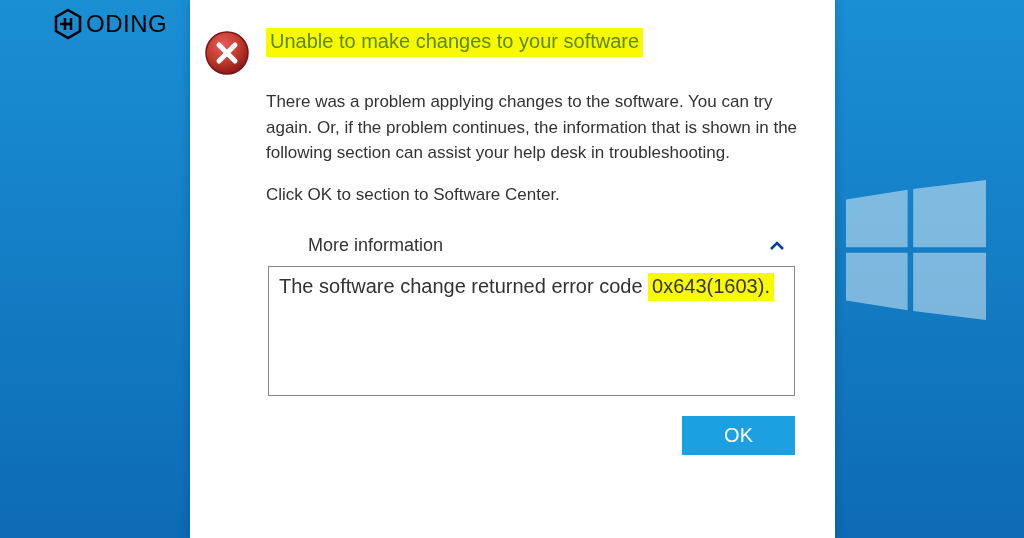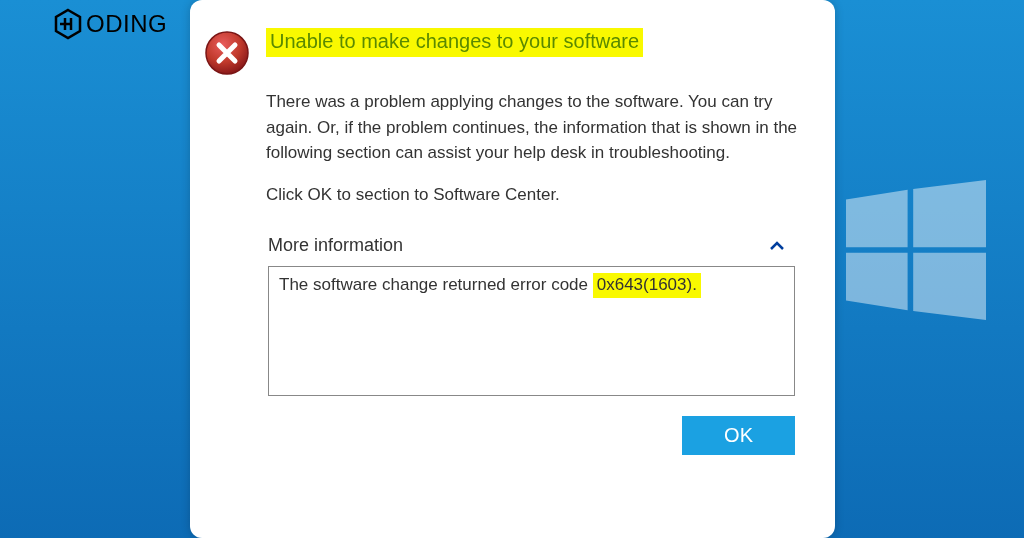--- a/index.html
+++ b/index.html
@@ -45,21 +45,20 @@
       font-family: Arial, sans-serif;
     }
     .dialog {
       position: absolute;
       left: 190px;
       top: 0;
       width: 645px;
       height: 538px;
       background: #fff;
       box-shadow: 0 0 10px rgba(0,0,0,0.2);
-      border-radius: 12px;
     }
     .error-row {
       display: flex;
       align-items: flex-start;
       padding: 28px 20px 0 14px;
       gap: 16px;
     }
     .error-icon {
       flex-shrink: 0;
       width: 46px;
@@ -93,36 +92,37 @@
     .more-info-section {
       margin-top: 6px;
       padding: 0 40px 0 78px;
     }
     .more-info-header {
       display: flex;
       align-items: center;
       justify-content: space-between;
       cursor: pointer;
       padding: 6px 0;
+      margin-left: 40px;
     }
     .more-info-label {
       font-size: 18px;
       color: #333;
     }
     .chevron-up {
       color: #003e9e;
       font-size: 14px;
       font-weight: bold;
       margin-right: 10px;
     }
     .info-box {
       border: 1px solid #888;
       min-height: 130px;
       padding: 8px 10px;
-      font-size: 17px;
+      font-size: 20px;
       color: #333;
       margin-top: 4px;
     }
     .button-row {
       display: flex;
       justify-content: flex-end;
       padding: 20px 40px 0 0;
     }
     .ok-button {
       background: #1ba1e2;

